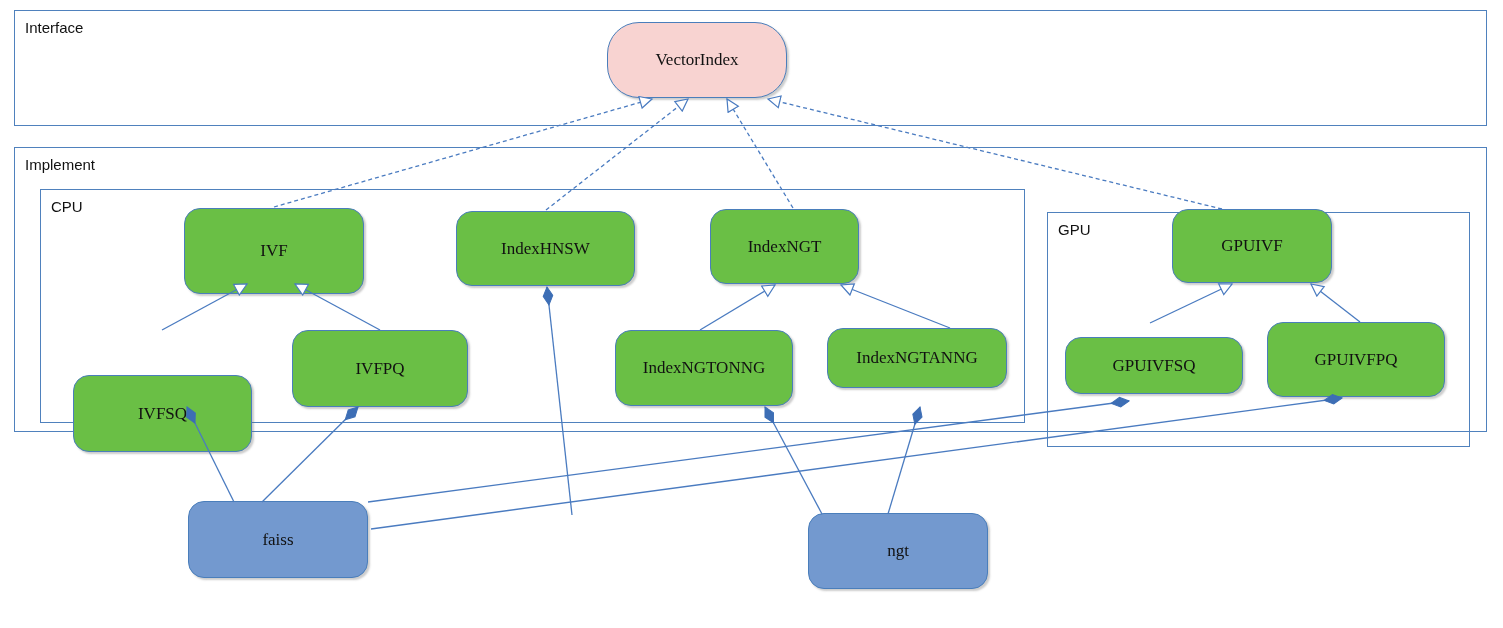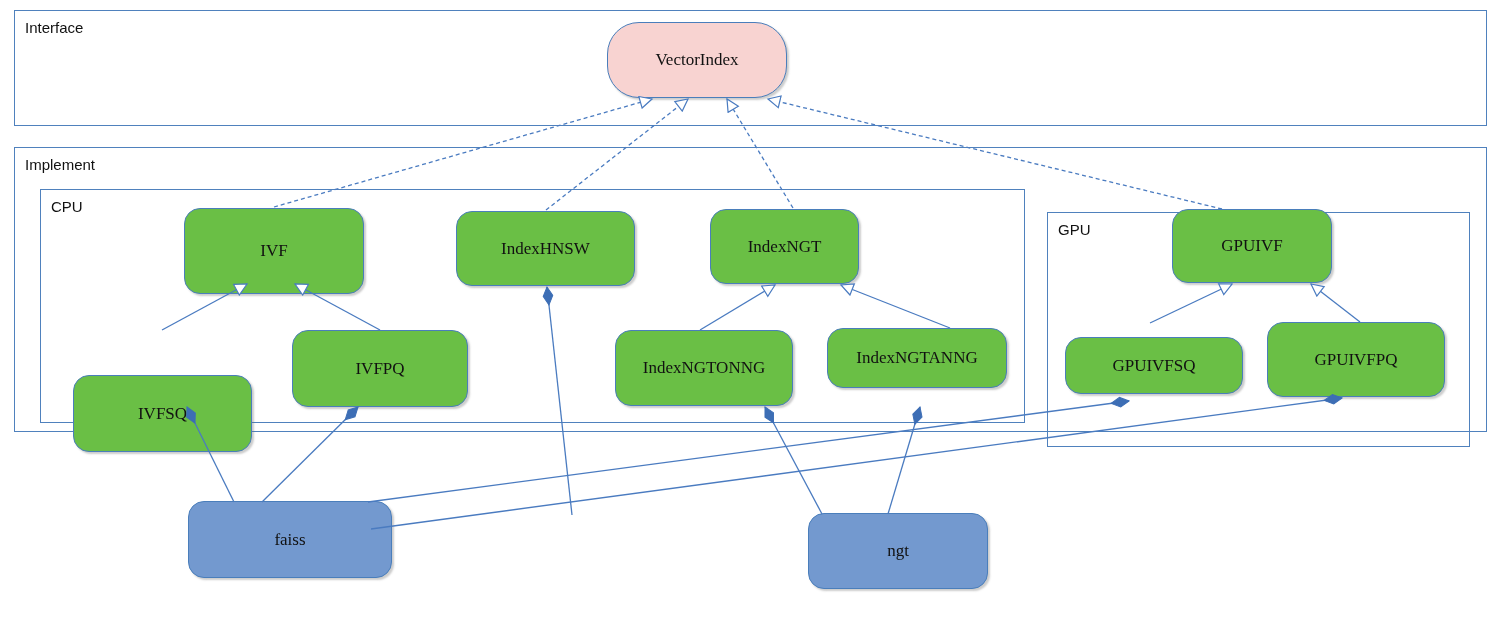--- a/index.html
+++ b/index.html
@@ -109,21 +109,21 @@
   </div>
 
   <div class="node node-green" style="left:1065px;top:337px;width:178px;height:57px;align-items:center;">
     <span>GPUIVFSQ</span>
   </div>
 
   <div class="node node-green" style="left:1267px;top:322px;width:178px;height:75px;">
     <span>GPUIVFPQ</span>
   </div>
 
-  <div class="node node-blue" style="left:188px;top:501px;width:204px;height:77px;">
+  <div class="node node-blue" style="left:188px;top:501px;width:180px;height:77px;">
     <span>faiss</span>
   </div>
 
 
   <div class="node node-blue" style="left:808px;top:513px;width:180px;height:76px;">
     <span>ngt</span>
   </div>
 
   <svg class="edges" viewBox="0 0 1503 628">
     <defs>

